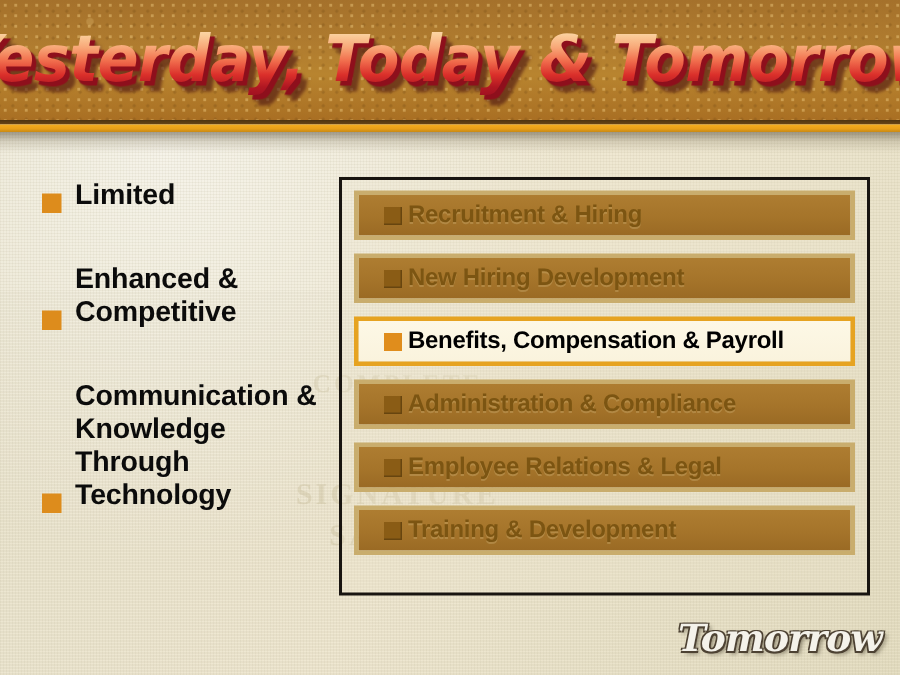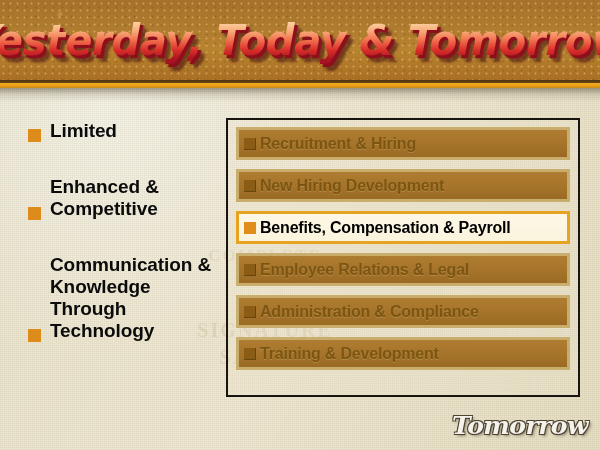--- a/index.html
+++ b/index.html
@@ -119,21 +119,21 @@
     background:rgba(236,229,205,.25);
     z-index:4;
     padding:7px 8px;
   }
   .prow{
     box-sizing:border-box;
     height:33px;margin-bottom:9px;
     display:flex;align-items:center;
     border:3px solid #c9ad6d;
     background:linear-gradient(180deg,#ae7d31 0%,#a5742a 55%,#9a6a24 100%);
-    padding-left:5px;
+    padding-left:17px;
   }
   .prow:last-child{margin-bottom:0;}
   .prow .psq{
     width:12px;height:12px;flex:0 0 12px;
     background:#8a5c15;margin-right:4px;
     box-shadow:inset -1px -1px 0 rgba(0,0,0,.25);
   }
   .prow .ptext{
     font-size:16px;font-weight:bold;color:#7c5512;
     letter-spacing:-0.2px;white-space:nowrap;
@@ -208,25 +208,25 @@
     <div class="prow">
       <span class="psq"></span>
       <span class="ptext">New Hiring Development</span>
     </div>
     <div class="prow active">
       <span class="psq"></span>
       <span class="ptext">Benefits, Compensation &amp; Payroll</span>
     </div>
     <div class="prow">
       <span class="psq"></span>
+      <span class="ptext">Administration &amp; Compliance</span>
+    </div>
+    <div class="prow">
+      <span class="psq"></span>
       <span class="ptext">Employee Relations &amp; Legal</span>
-    </div>
-    <div class="prow">
-      <span class="psq"></span>
-      <span class="ptext">Administration &amp; Compliance</span>
     </div>
     <div class="prow">
       <span class="psq"></span>
       <span class="ptext">Training &amp; Development</span>
     </div>
   </div>
 
   <div class="logo">
     <span class="logo-text">Tomorrow</span>
   </div>

